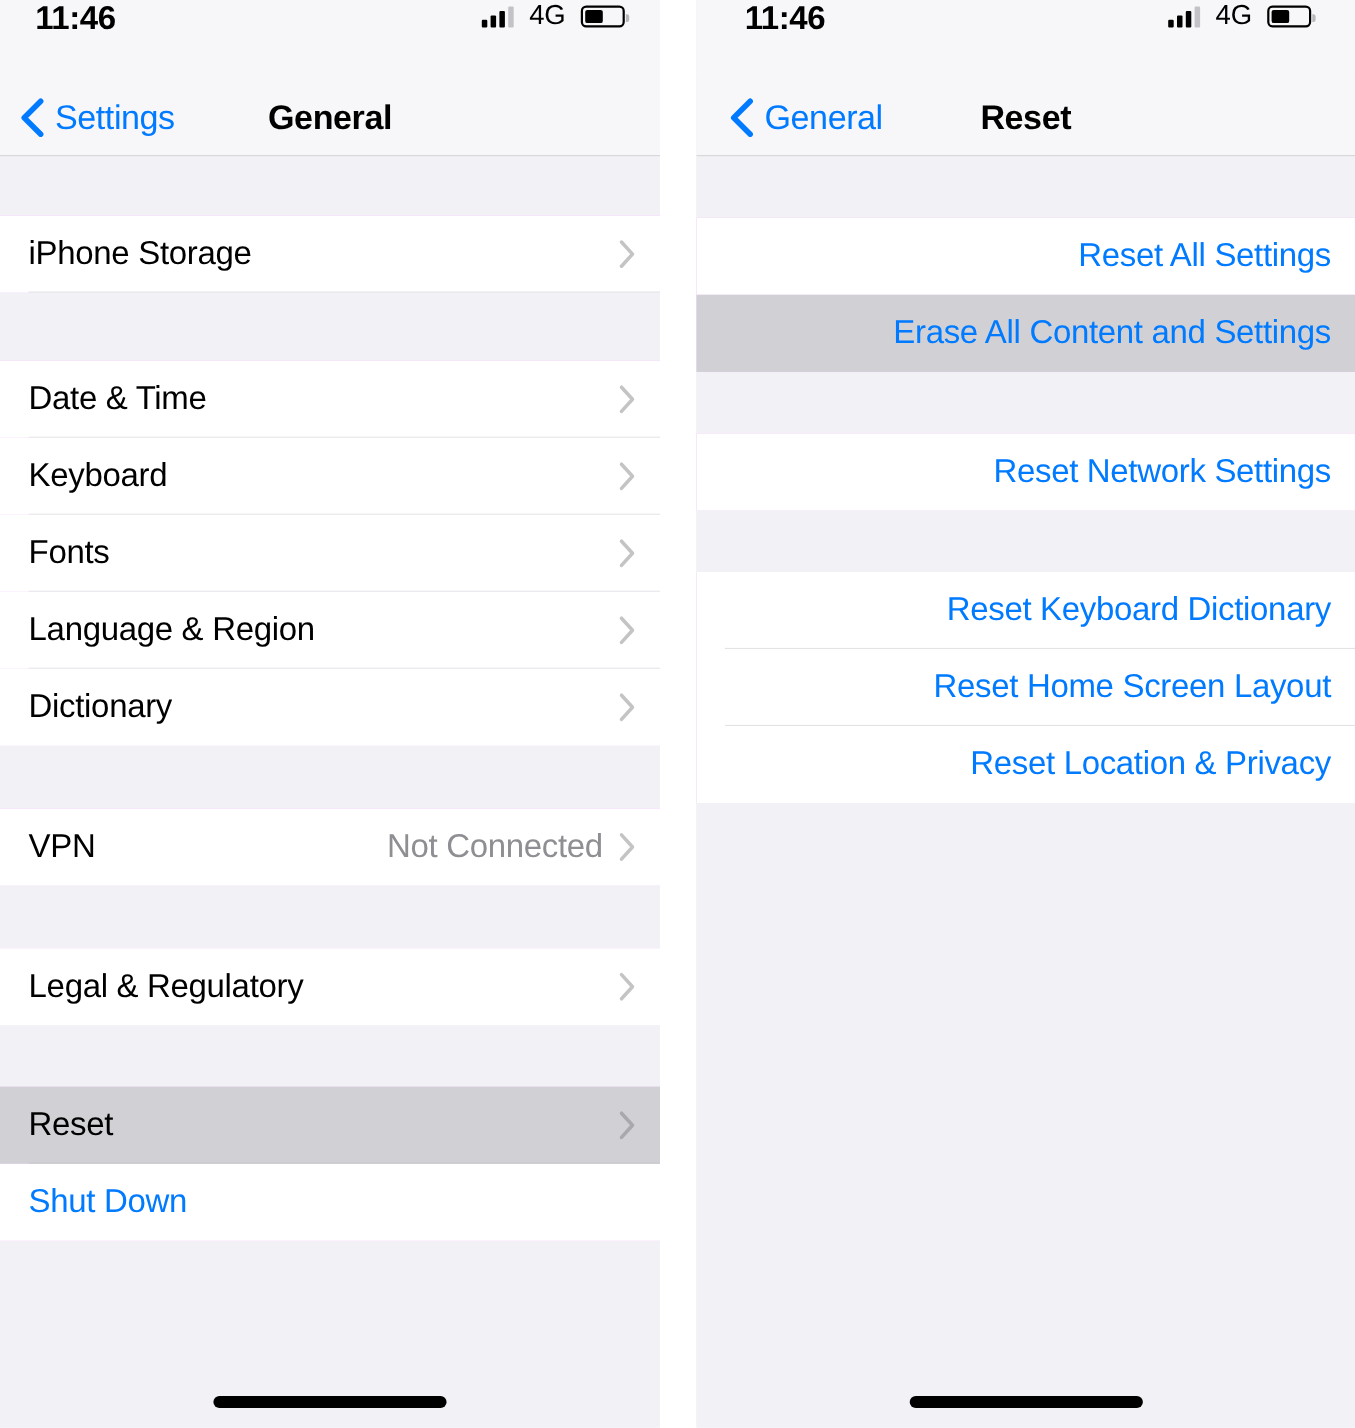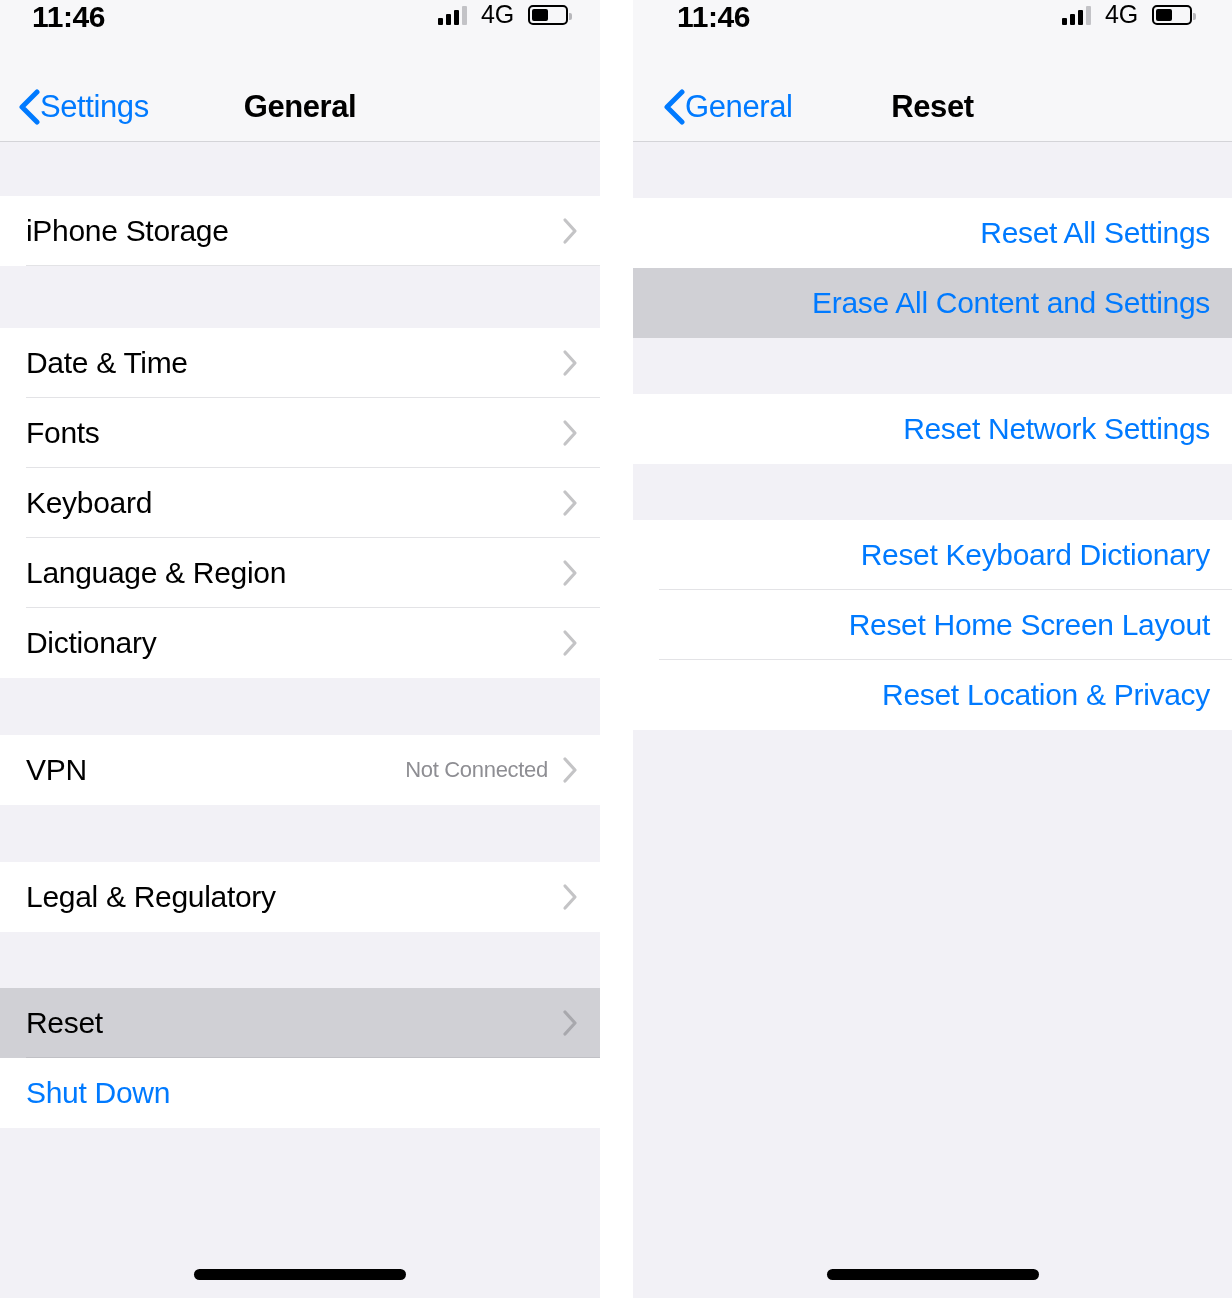--- a/index.html
+++ b/index.html
@@ -88,20 +88,21 @@
     flex: 0 0 70px;
     background: #f7f7f9;
     position: relative;
     display: flex;
     align-items: center;
     border-bottom: 1px solid #d4d4d8;
   }
   .back {
     display: flex;
     align-items: center;
+    gap: 10px;
     padding-left: 18px;
     cursor: pointer;
     text-align: center;
   }
   .phone-right .back { padding-left: 30px; }
   .chev-back { display:block; }
   .back-label {
     font-size: 31px;
     color: #007aff;
     letter-spacing: -0.4px;
@@ -145,21 +146,21 @@
   }
   .row-label {
     font-size: 30px;
     color: #000000;
     letter-spacing: -0.3px;
     flex: 1 1 auto;
     white-space: nowrap;
   }
   .row-label.blue { color: #007aff; }
   .row-value {
-    font-size: 22px;
+    font-size: 30px;
     color: #8e8e93;
     letter-spacing: -0.3px;
     margin-right: 14px;
     white-space: nowrap;
   }
   .chev-row { flex: 0 0 auto; display: block; }
 
   
   .home-area {
     flex: 0 0 auto;
@@ -228,28 +229,28 @@
 
       <div class="group">
         <div class="row">
           <span class="row-label">Date &amp; Time</span>
           <svg class="chev-row" width="16" height="28" viewBox="0 0 16 28">
               <path d="M3 3 L13 14 L3 25" fill="none" stroke="#c4c4c6" stroke-width="3.2" stroke-linecap="round" stroke-linejoin="round"></path>
             </svg>
           <span class="sep"></span>
         </div>
         <div class="row">
+          <span class="row-label">Keyboard</span>
+          <svg class="chev-row" width="16" height="28" viewBox="0 0 16 28">
+              <path d="M3 3 L13 14 L3 25" fill="none" stroke="#c4c4c6" stroke-width="3.2" stroke-linecap="round" stroke-linejoin="round"></path>
+            </svg>
+          <span class="sep"></span>
+        </div>
+        <div class="row">
           <span class="row-label">Fonts</span>
-          <svg class="chev-row" width="16" height="28" viewBox="0 0 16 28">
-              <path d="M3 3 L13 14 L3 25" fill="none" stroke="#c4c4c6" stroke-width="3.2" stroke-linecap="round" stroke-linejoin="round"></path>
-            </svg>
-          <span class="sep"></span>
-        </div>
-        <div class="row">
-          <span class="row-label">Keyboard</span>
           <svg class="chev-row" width="16" height="28" viewBox="0 0 16 28">
               <path d="M3 3 L13 14 L3 25" fill="none" stroke="#c4c4c6" stroke-width="3.2" stroke-linecap="round" stroke-linejoin="round"></path>
             </svg>
           <span class="sep"></span>
         </div>
         <div class="row">
           <span class="row-label">Language &amp; Region</span>
           <svg class="chev-row" width="16" height="28" viewBox="0 0 16 28">
               <path d="M3 3 L13 14 L3 25" fill="none" stroke="#c4c4c6" stroke-width="3.2" stroke-linecap="round" stroke-linejoin="round"></path>
             </svg>

